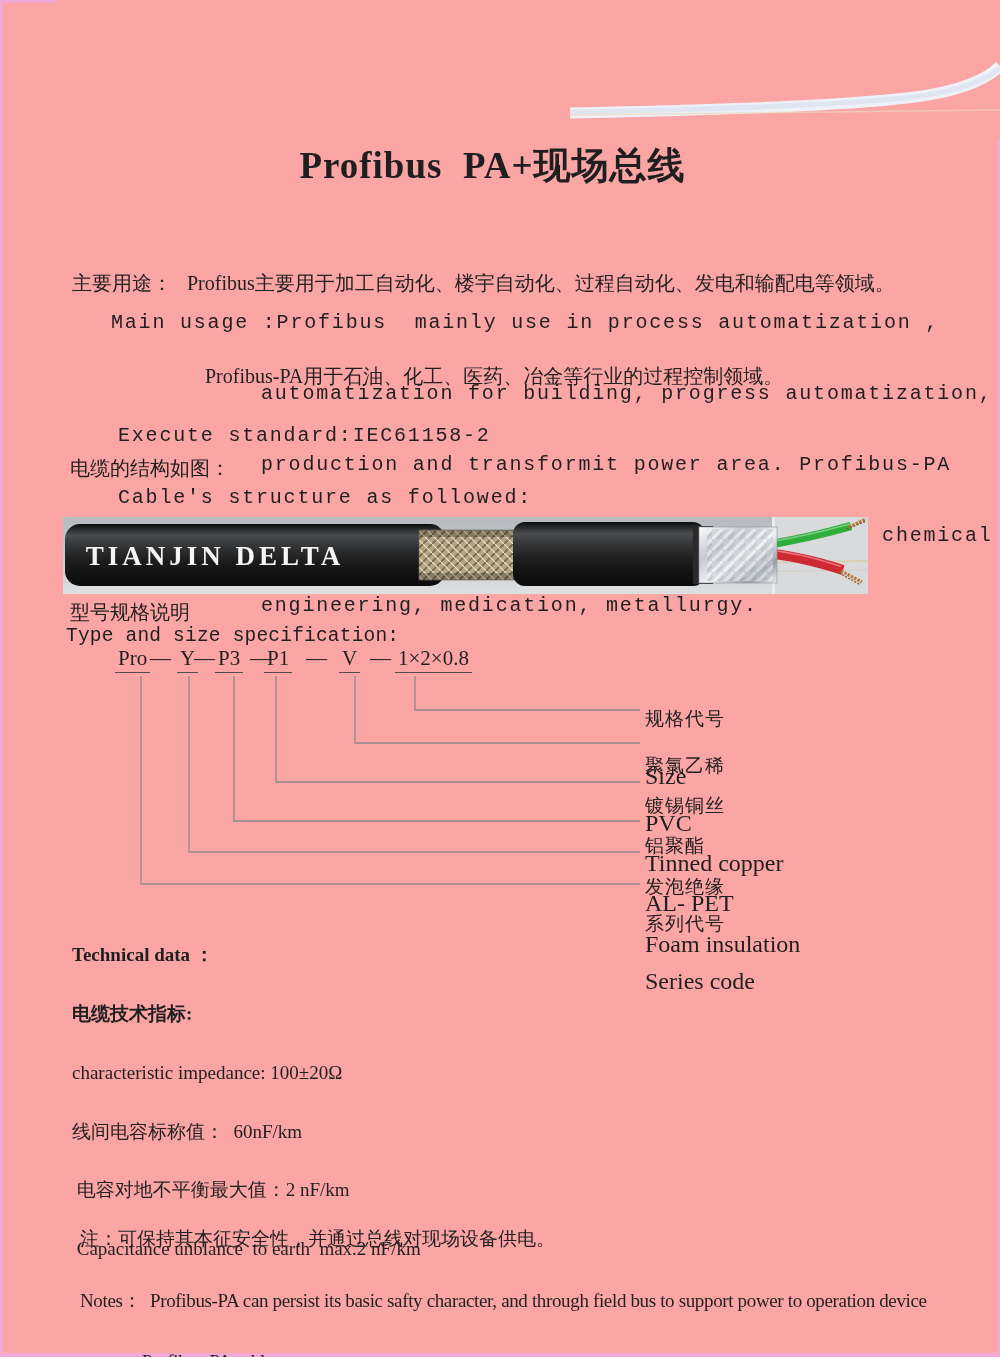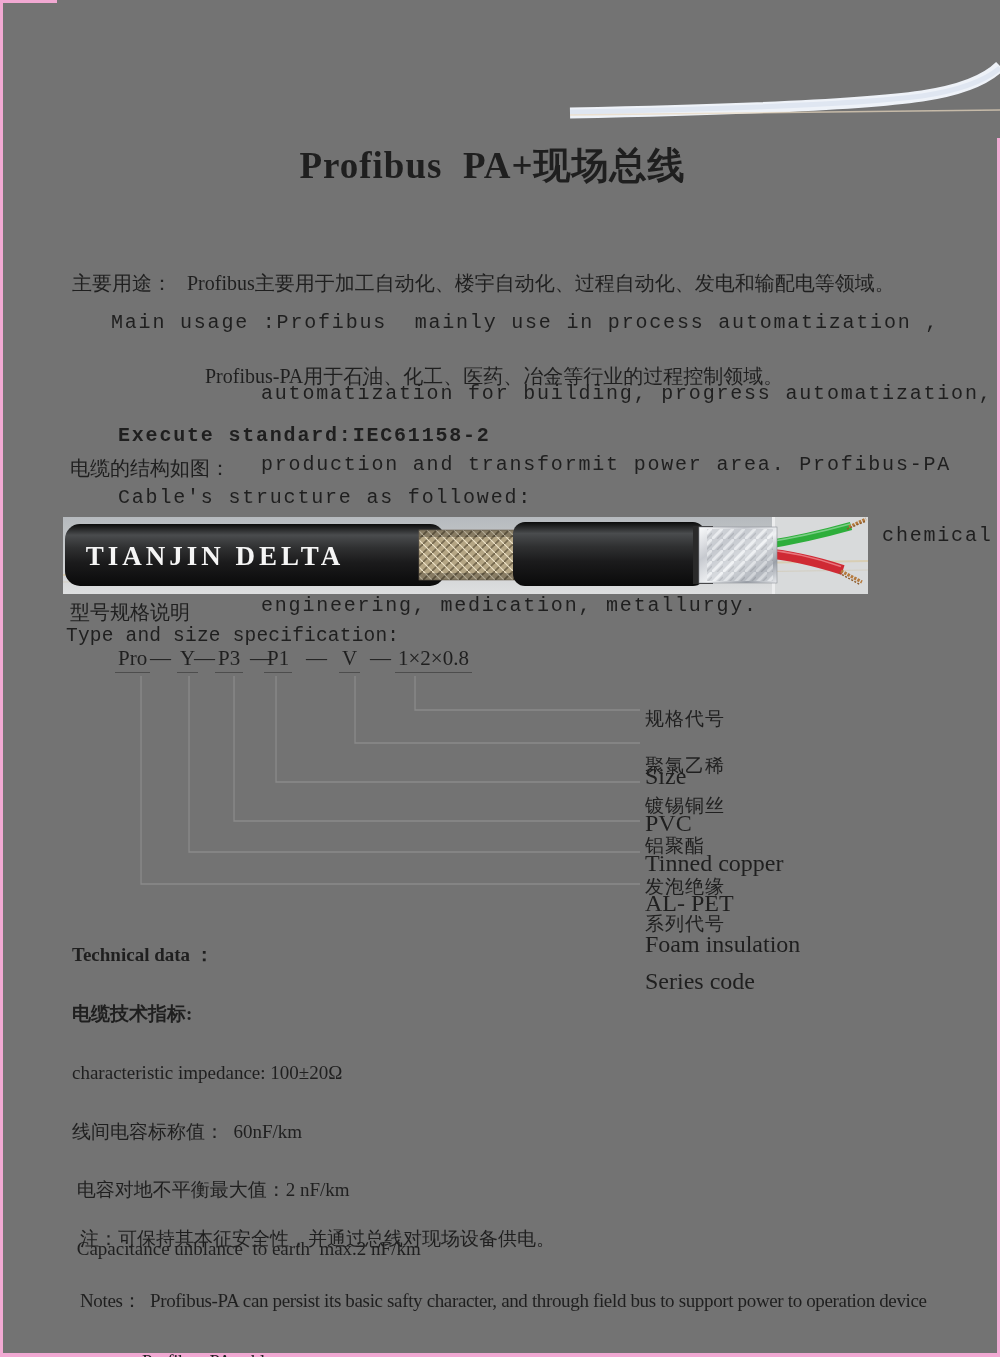--- a/index.html
+++ b/index.html
@@ -1,16 +1,16 @@
 <!DOCTYPE html>
 <html><head>
 <meta charset="utf-8">
 <style>
   html,body{margin:0;padding:0;background:#ffffff;}
-  .page{position:relative;width:1000px;height:1357px;background:#737373;overflow:hidden;
+  .page{position:relative;width:1000px;height:1357px;background:#fca5a5;overflow:hidden;
         font-family:"Liberation Serif",serif;color:#1f1f1f;}
   .abs{position:absolute;white-space:pre;}
   
   .frame{position:absolute;background:#f2a9d3;}
   
   .swoosh{position:absolute;left:560px;top:60px;}
   
   .title{left:0;top:141px;width:985px;text-align:center;font-size:37px;font-weight:600;letter-spacing:1px;}
   
   .usage-cn{left:72px;top:206px;font-size:20px;line-height:31px;}
@@ -59,21 +59,21 @@
   </div>
 
   <div class="abs usage-en mono">
     <div>Main usage :Profibus  mainly use in process automatization ,</div>
     <div class="ind">automatization for building, progress automatization,</div>
     <div class="ind">production and transformit power area. Profibus-PA</div>
     <div class="ind">cable  used in process control of petroleum, chemical</div>
     <div class="ind">engineering, medication, metallurgy.</div>
   </div>
 
-  <div class="abs mono" style="left:70px;top:424px;font-size:20px;font-weight:bold;">Execute standard:IEC61158-2</div>
+  <div class="abs mono" style="left:70px;top:424px;font-size:20px;">Execute standard:IEC61158-2</div>
   <div class="abs cn20" style="left:70px;top:455px;">电缆的结构如图：</div>
   <div class="abs mono" style="left:70px;top:486px;font-size:20px;">Cable's structure as followed:</div>
 
   <svg class="abs" style="left:63px;top:517px;" width="805" height="77" viewBox="0 0 805 77">
     <defs>
       <linearGradient id="jg" x1="0" y1="0" x2="0" y2="1">
         <stop offset="0" stop-color="#0b0b0b"></stop>
           <stop offset="0.18" stop-color="#4a4c4e"></stop>
         <stop offset="0.38" stop-color="#303132"></stop>
           <stop offset="0.62" stop-color="#1b1b1c"></stop>

